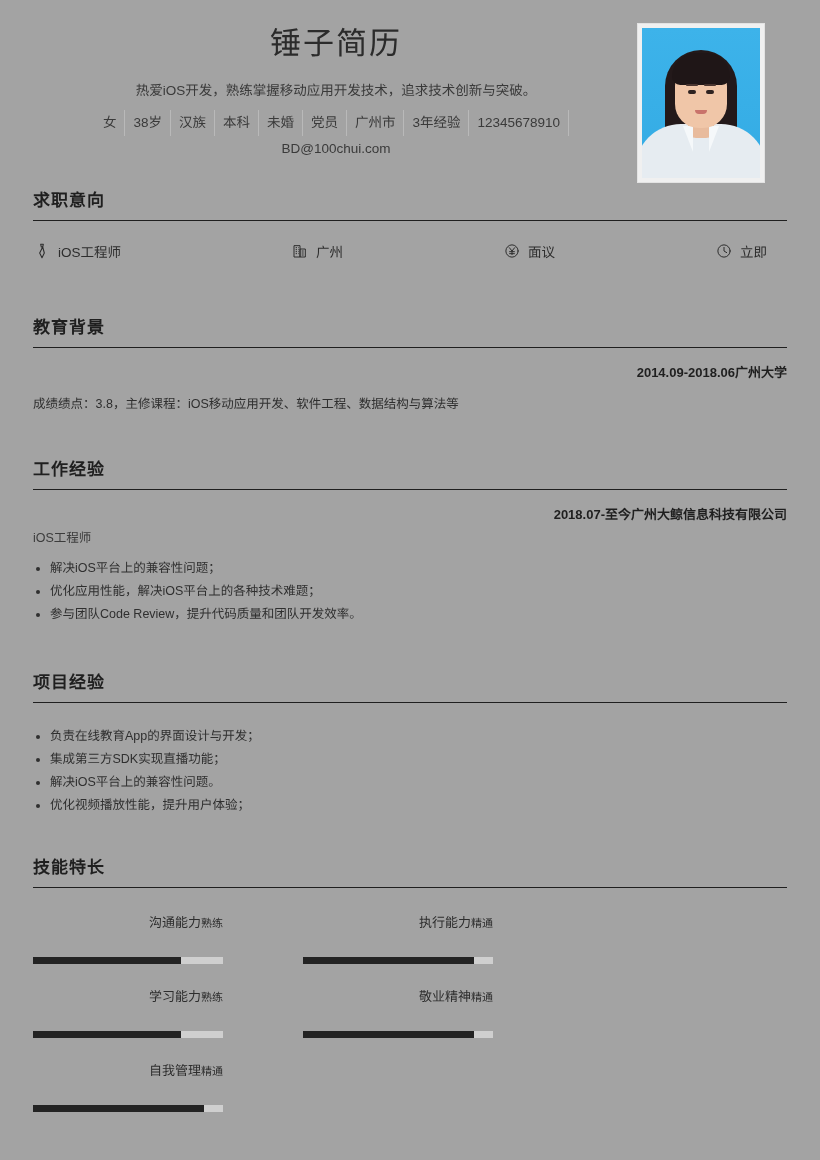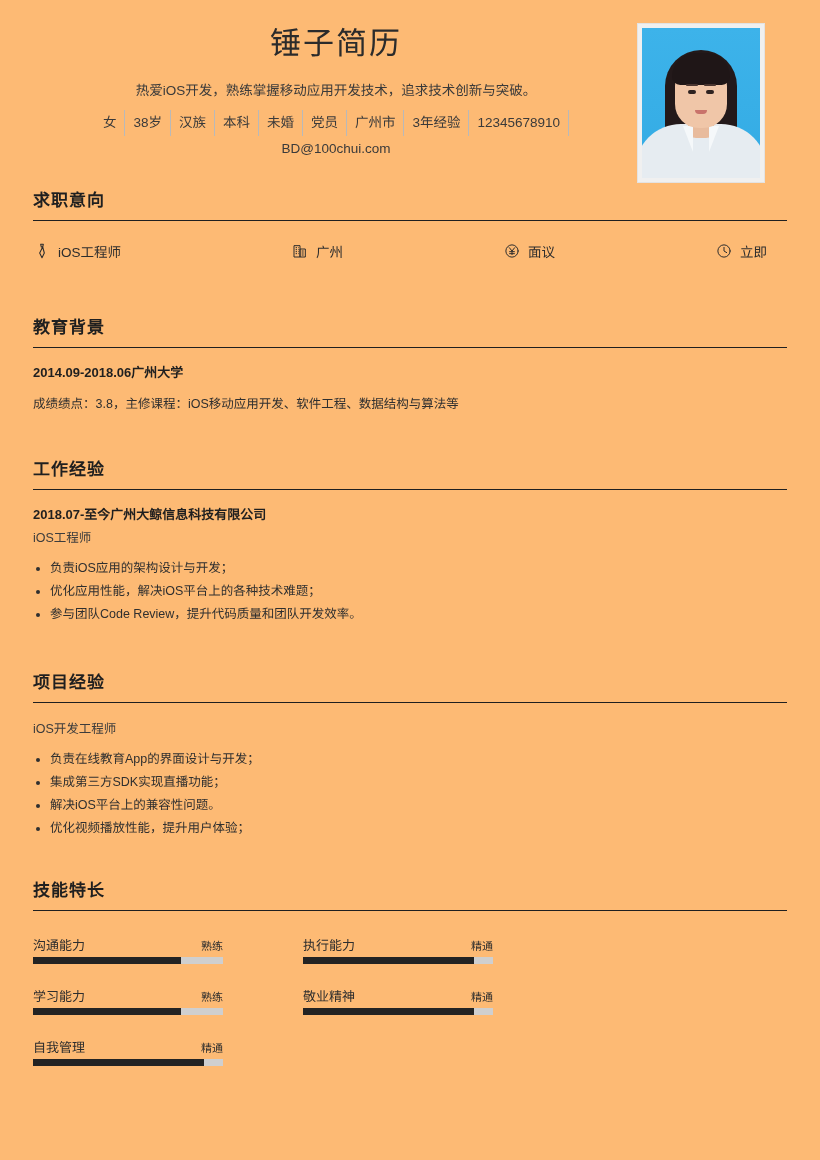--- a/index.html
+++ b/index.html
@@ -14,21 +14,21 @@
   body {
     font-family: "Liberation Sans", "DejaVu Sans", sans-serif;
     color: #222222;
     -webkit-font-smoothing: antialiased;
   }
 
   .page {
     position: relative;
     width: 820px;
     height: 1160px;
-    background: #fdba74;
+    background: #a3a3a3;
     padding: 0 33px;
   }
 
   
   .header {
     position: relative;
     height: 180px;
     padding-top: 22px;
   }
 
@@ -181,21 +181,21 @@
     flex: 0 0 auto;
     display: flex; align-items: center; justify-content: center;
   }
   .int-icon svg { width: 16px; height: 16px; display: block; }
 
   
   .entry { padding-bottom: 4px; }
 
   .entry-head {
     display: flex;
-    justify-content: flex-start;
+    justify-content: flex-end;
     align-items: baseline;
     font-size: 13px;
     font-weight: bold;
     color: #1f1f1f;
     line-height: 22px;
   }
 
   .entry-sub {
     font-size: 12.5px;
     color: #3c3c3c;
@@ -241,26 +241,26 @@
     padding-top: 10px;
   }
 
   .skill {
     width: 270px;
     margin-bottom: 22px;
   }
 
   .skill-head {
     display: flex;
-    justify-content: space-between;
+    justify-content: flex-end;
     align-items: baseline;
     width: 190px;
     font-size: 13px;
     color: #2d2d2d;
-    padding-bottom: 3px;
+    padding-bottom: 26px;
   }
 
   .skill-level { font-size: 11px; color: #2d2d2d; }
 
   .skill-bar {
     width: 190px;
     height: 7px;
     background: #cfcfcf;
     overflow: hidden;
   }
@@ -386,34 +386,33 @@
     <div class="section-title">工作经验</div>
     <div class="section-rule"></div>
     <div class="section-body">
       <div class="entry">
         <div class="entry-head">
           <span>2018.07-至今</span>
           <span>广州大鲸信息科技有限公司</span>
         </div>
         <div class="entry-sub">iOS工程师</div>
         <ul class="bullets">
-          <li>负责iOS应用的架构设计与开发；</li>
+          <li>解决iOS平台上的兼容性问题；</li>
           <li>优化应用性能，解决iOS平台上的各种技术难题；</li>
           <li>参与团队Code Review，提升代码质量和团队开发效率。</li>
         </ul>
       </div>
     </div>
   </div>
 
   <div class="section sp-top-proj">
     <div class="section-title">项目经验</div>
     <div class="section-rule"></div>
     <div class="section-body">
       <div class="entry">
-        <div class="entry-sub">iOS开发工程师</div>
         <ul class="bullets">
           <li>负责在线教育App的界面设计与开发；</li>
           <li>集成第三方SDK实现直播功能；</li>
           <li>解决iOS平台上的兼容性问题。</li>
           <li>优化视频播放性能，提升用户体验；</li>
         </ul>
       </div>
     </div>
   </div>
 

